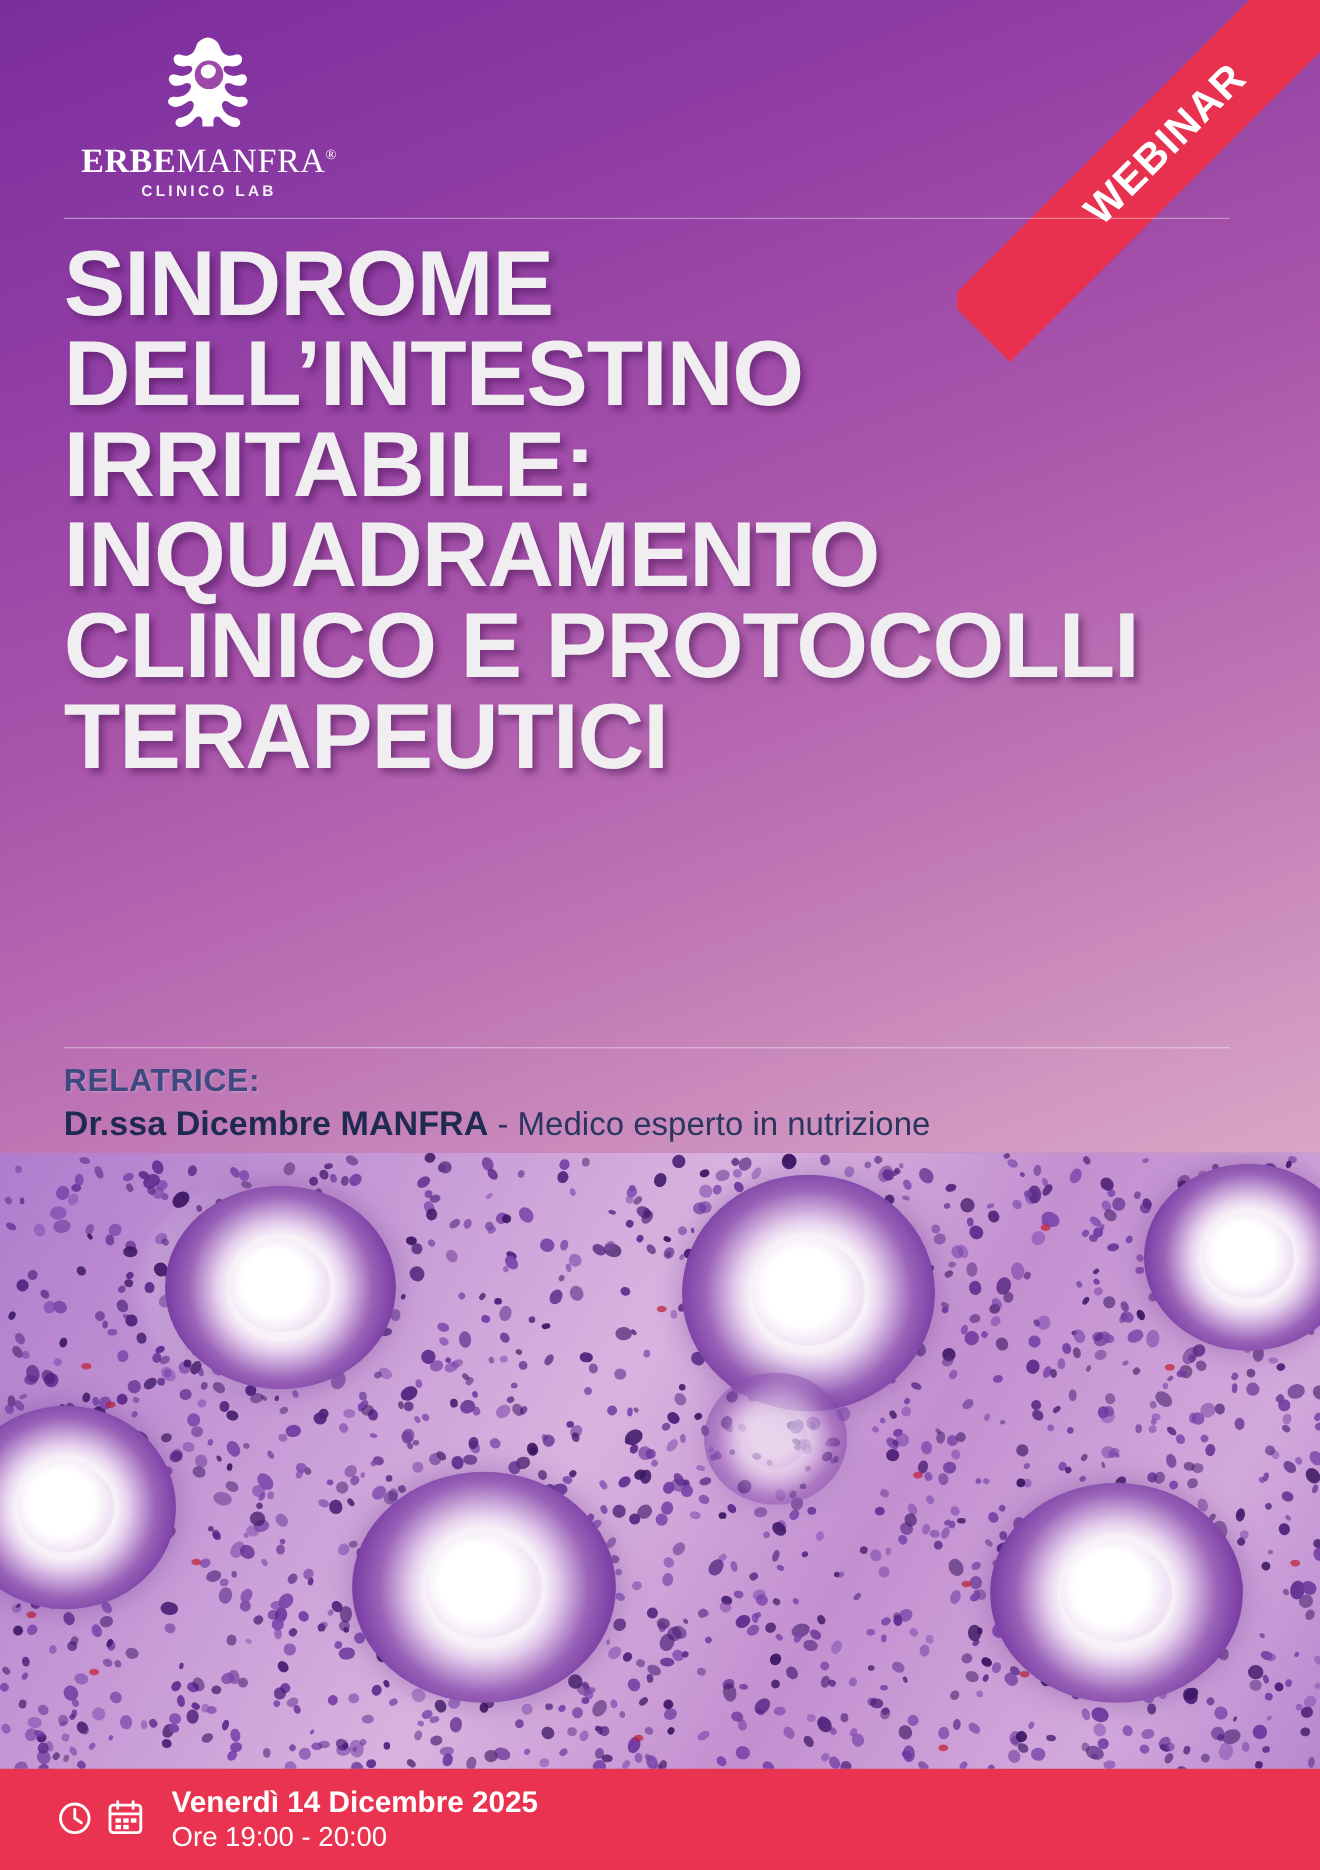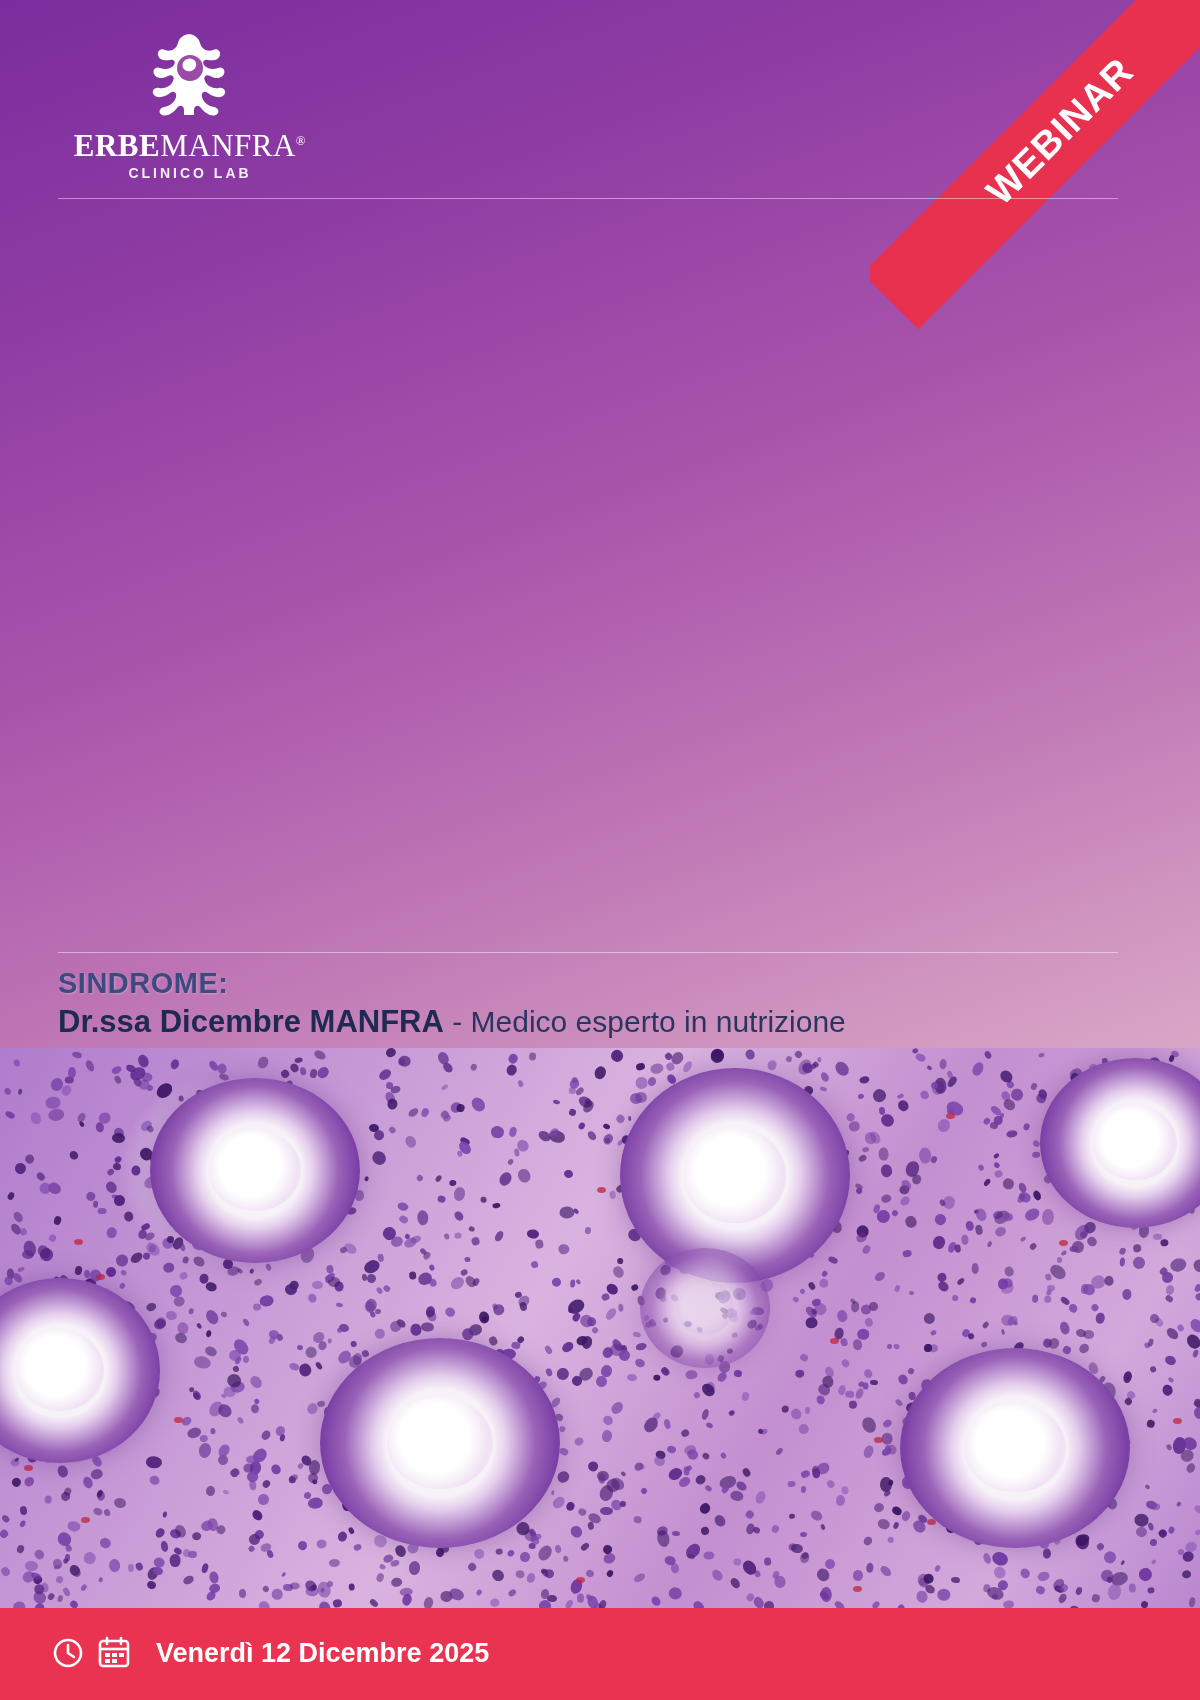--- a/index.html
+++ b/index.html
@@ -170,25 +170,26 @@
       </div>
       <div class="logo-sub">CLINICO LAB</div>
     </div>
 
     <div class="ribbon-wrap">
       <div class="ribbon">WEBINAR</div>
     </div>
 
     <div class="rule top-rule"></div>
 
+    <h1 class="title">SINDROME DELL’INTESTINO IRRITABILE: INQUADRAMENTO CLINICO E PROTOCOLLI TERAPEUTICI</h1>
 
     <div class="rule bottom-rule"></div>
 
     <div class="speaker">
-      <div class="speaker-label">SINDROME:</div>
+      <div class="speaker-label">RELATRICE:</div>
       <div class="speaker-line">
         <span class="speaker-name">Dr.ssa Dicembre MANFRA</span><span class="speaker-role"> - Medico esperto in nutrizione</span>
       </div>
     </div>
   </div>
 
   <div class="micro">
     <div class="micro-base"></div>
     <div class="dots" id="dots">
         <i style="position:absolute;left:43.9px;top:381.0px;width:12.6px;height:15.9px;background:#3b1663;opacity:0.87;border-radius:50%;transform:rotate(72deg);"></i>
@@ -1734,17 +1735,18 @@
           <path d="M13 6v6M27 6v6" stroke="#ffffff" stroke-width="2.6" stroke-linecap="round"></path>
           <rect x="11" y="21" width="5" height="4" fill="#ffffff"></rect>
           <rect x="18" y="21" width="5" height="4" fill="#ffffff"></rect>
           <rect x="25" y="21" width="5" height="4" fill="#ffffff"></rect>
           <rect x="11" y="27" width="5" height="4" fill="#ffffff"></rect>
           <rect x="18" y="27" width="5" height="4" fill="#ffffff"></rect>
         </svg>
       </span>
     </div>
     <div class="footer-text">
-      <div class="date">Venerdì 12 Dicembre 2025</div>
+      <div class="date">Venerdì 14 Dicembre 2025</div>
+      <div class="time">Ore 19:00 - 20:00</div>
     </div>
   </div>
 
 </div>
 
 </body></html>

